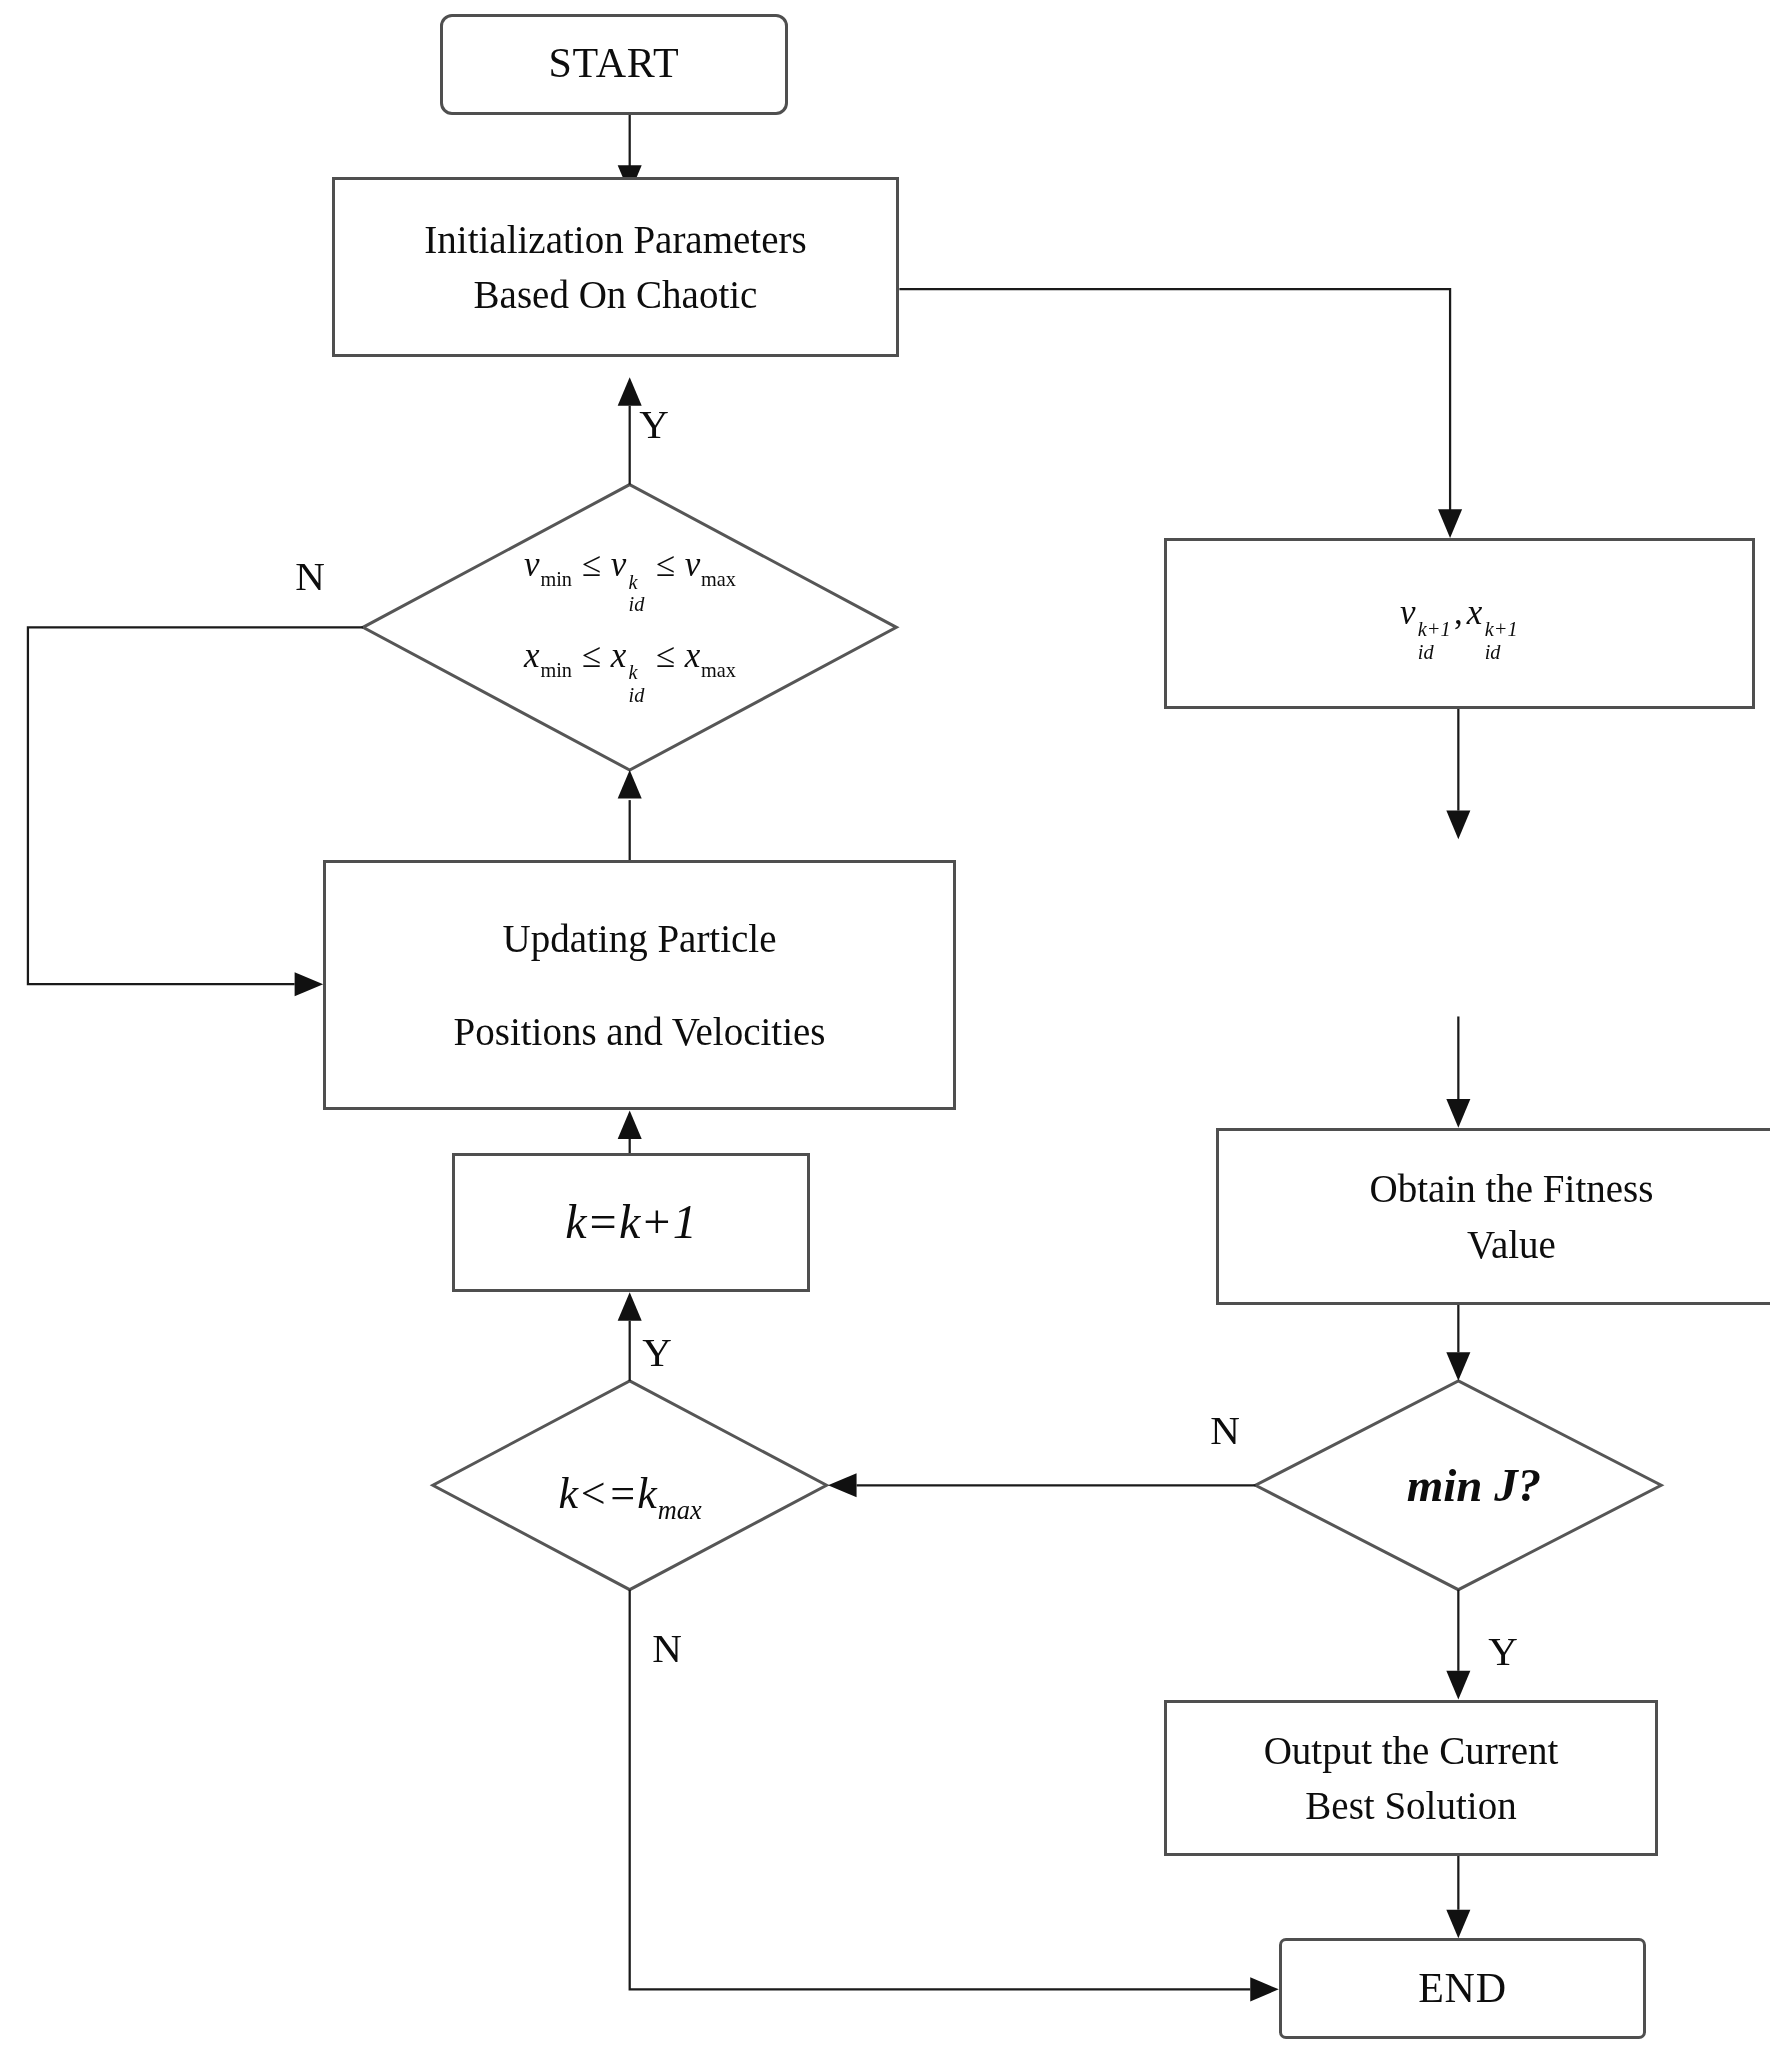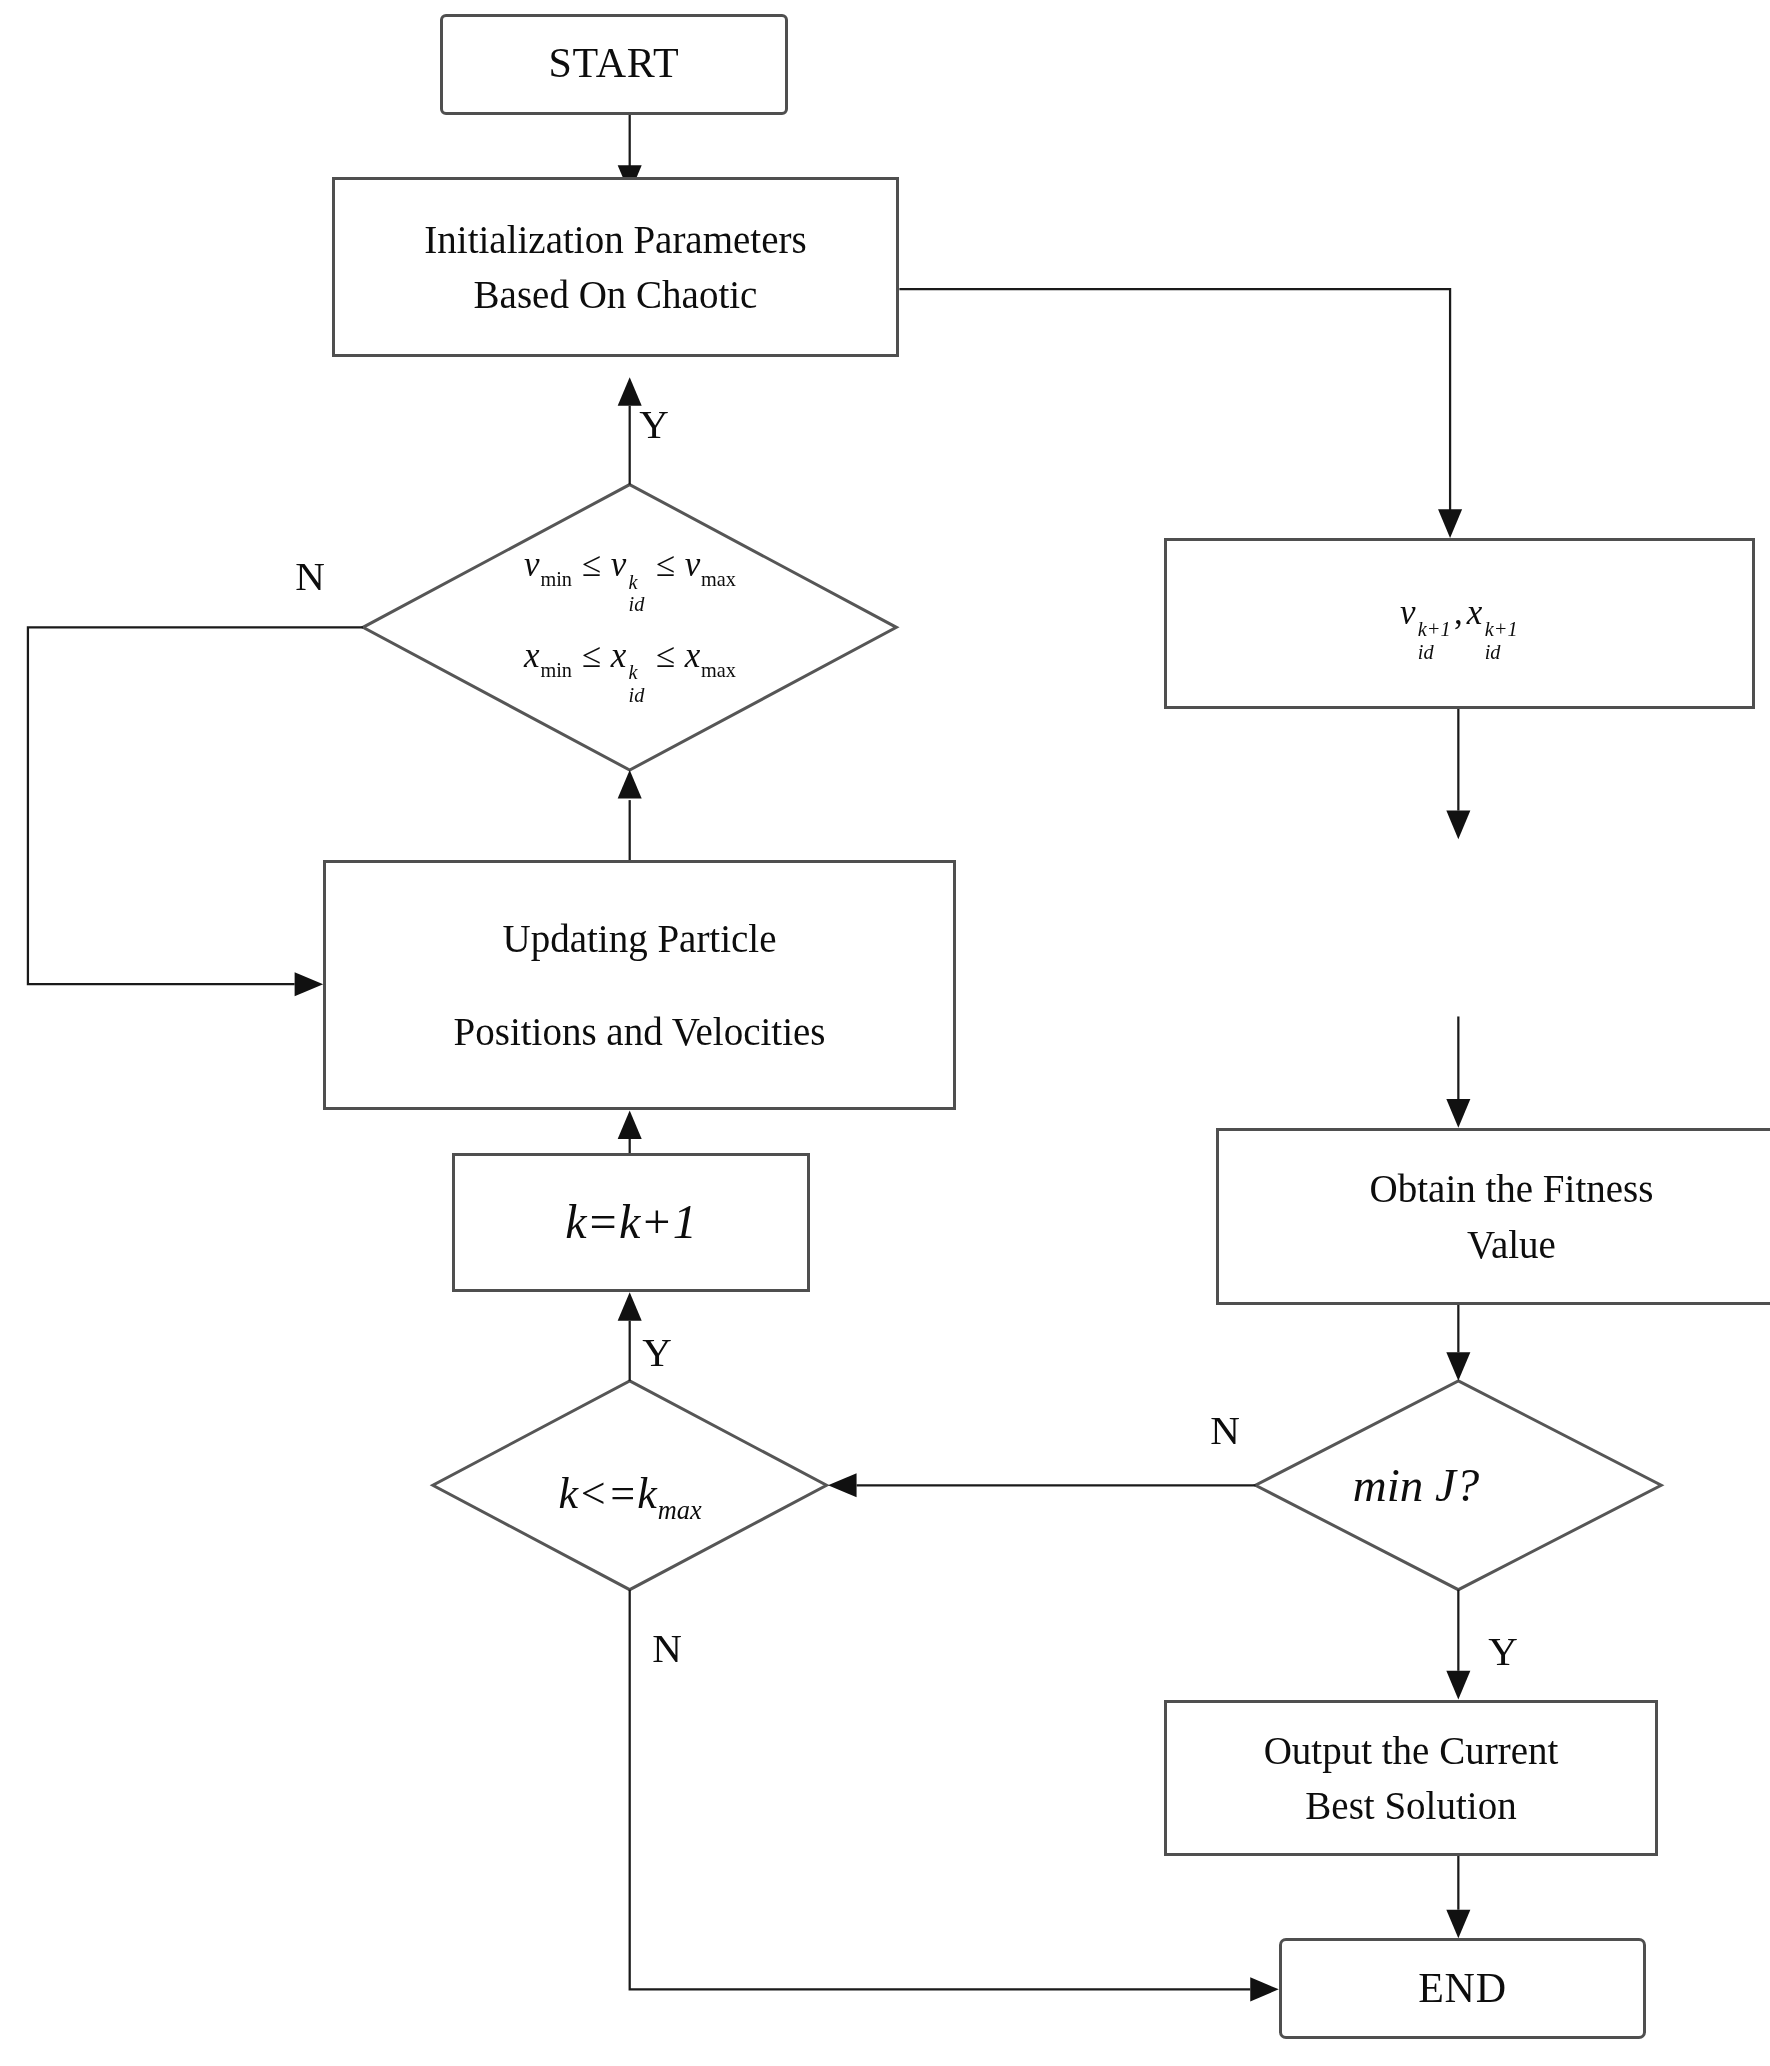--- a/index.html
+++ b/index.html
@@ -14,21 +14,21 @@
     position:relative;width:1771px;height:2066px;background:var(--background);
     font-family:"Liberation Serif", serif;color:var(--text);overflow:hidden;
   }
   .edges{position:absolute;left:0;top:0;width:1771px;height:2066px;}
   .node{
     position:absolute;box-sizing:border-box;background:#fff;
     border:3.8px solid var(--box-border);
     display:flex;flex-direction:column;align-items:center;justify-content:center;
     text-align:center;font-size:39px;line-height:1.42;z-index:2;
   }
-  .terminal{border-radius:6px;font-size:42px;letter-spacing:0.8px;}
+  .terminal{border-radius:12px;font-size:42px;letter-spacing:0.8px;}
   .dtext{
     position:absolute;transform:translate(-50%,-50%);
     display:flex;flex-direction:column;align-items:center;justify-content:center;
     text-align:center;white-space:nowrap;z-index:3;
   }
   .formula{font-size:35px;}
   .formula-row{white-space:nowrap;}
   .gap28{row-gap:19.5px;}
   .it{font-style:italic;}
   .mop{margin:0 0.28em;}
@@ -167,21 +167,21 @@
         </span>
     </div>
   </div>
 
 
   <div class="node" style="left:1216px;top:1128px;width:591px;height:177px;">
     <div>Obtain the Fitness</div>
     <div>Value</div>
   </div>
 
-  <div class="dtext" style="left:1416px;top:1485px;">
+  <div class="dtext" style="left:1474px;top:1485px;font-weight:bold;">
     <div class="minj">min J?</div>
   </div>
 
   <div class="node" style="left:1164px;top:1700px;width:494px;height:156px;">
     <div>Output the Current</div>
     <div>Best Solution</div>
   </div>
 
   <div class="node terminal" style="left:1279px;top:1938px;width:367px;height:101px;border-radius:7px;">
     <div>END</div>

